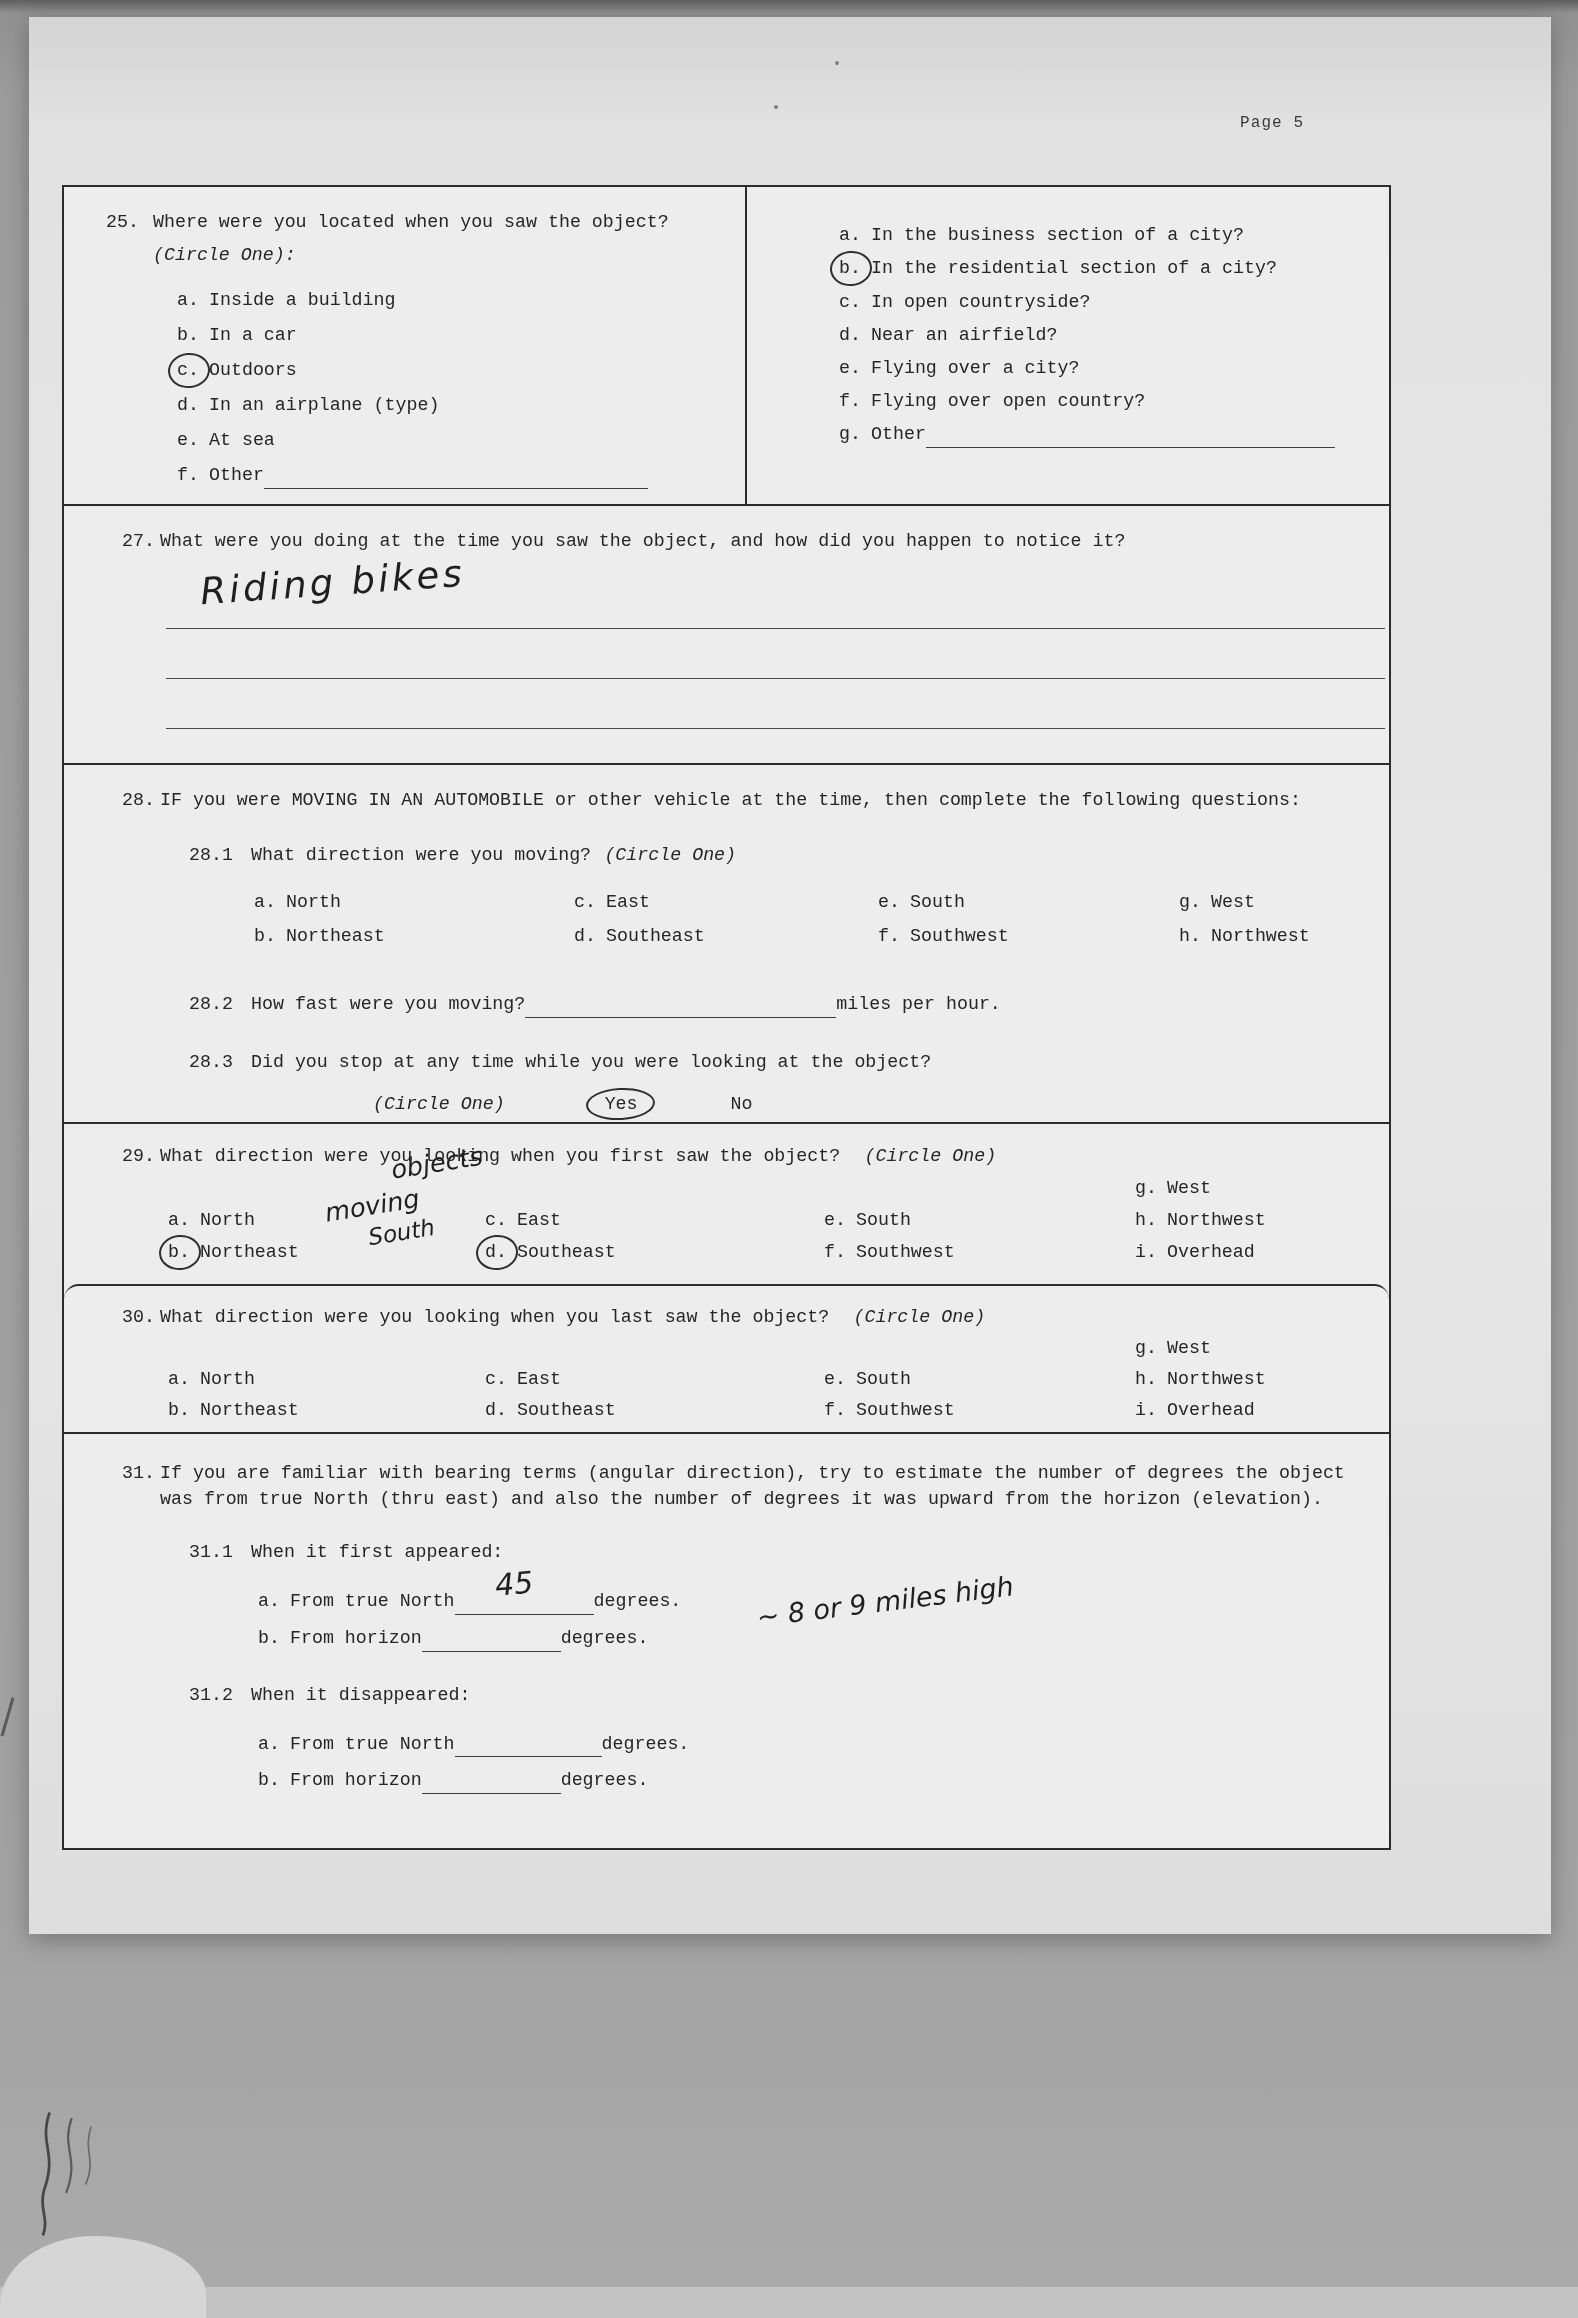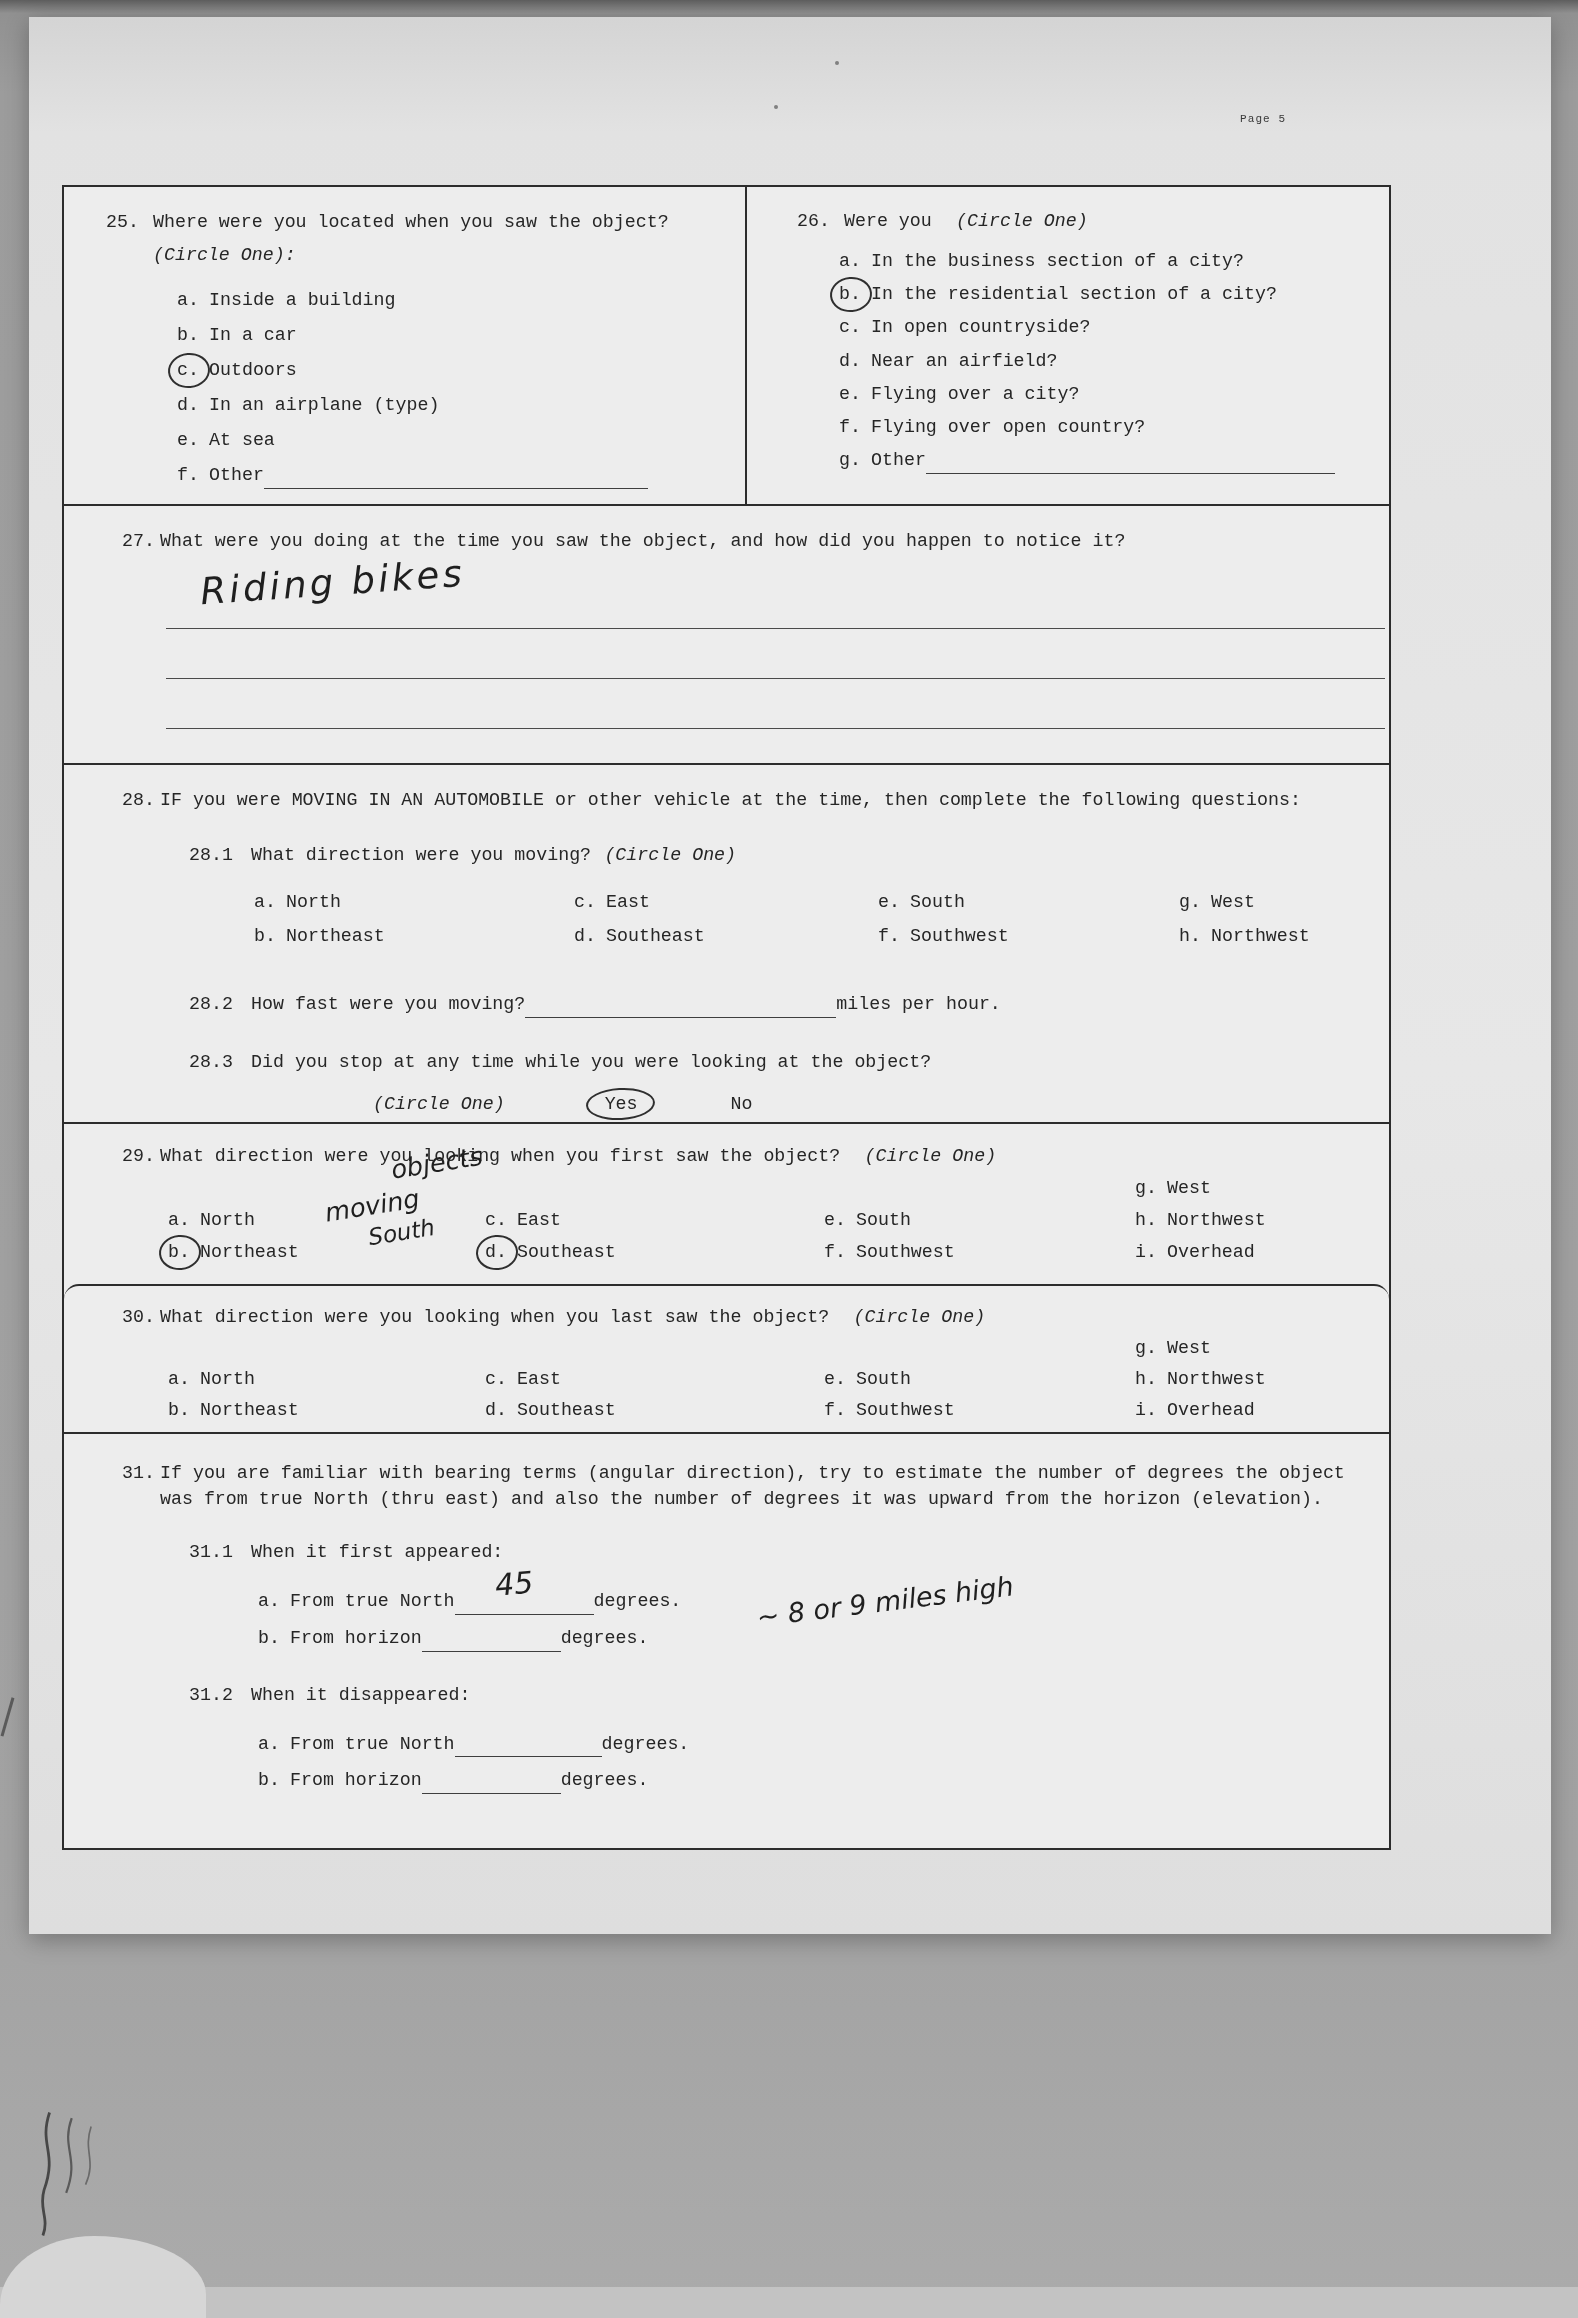--- a/index.html
+++ b/index.html
@@ -14,21 +14,21 @@
   .scan-top { position:absolute; top:0; left:0; right:0; height:13.3px;
     background:linear-gradient(180deg,#5e5e5e,#909090); }
   .bottom-strip { position:absolute; left:0; right:0; bottom:0; height:32px; background:#c3c3c3; }
   .torn { position:absolute; left:0; bottom:0; width:206px; height:83px; background:#d6d6d6;
     border-radius:55% 65% 0 0 / 100% 85% 0 0; }
   .paper {
     position:absolute; left:29px; top:16.7px; width:1522px; height:1917px;
     background:linear-gradient(180deg,#d4d4d4 0%,#e2e2e2 6%,#e7e7e7 55%,#dedede 100%);
     box-shadow:0 5.6px 22px rgba(0,0,0,.28);
   }
-  .page-label { position:absolute; left:1211px; top:95px; font-size:11px; letter-spacing:1.1px; color:#3a3a3a; }
+  .page-label { position:absolute; left:1211px; top:95px; font-size:16px; letter-spacing:1.1px; color:#3a3a3a; }
   .dot { position:absolute; width:3.9px; height:3.9px; border-radius:50%; background:#808080; }
 
   .form-box {
     position:absolute; left:33px; top:168px; width:1329px;
     border:2.8px solid #2c2c2c; background:#ededed;
   }
   .section { position:relative; width:100%; }
   .section + .section { border-top:2.2px solid #2c2c2c; }
   .sec-a { height:317px; display:flex; }
   .sec-b { height:259px; }
@@ -134,27 +134,20 @@
           <div class="opts opts25">
             <div class="opt"><span class="letter">a.</span><span>Inside a building</span></div>
             <div class="opt"><span class="letter">b.</span><span>In a car</span></div>
             <div class="opt"><span class="letter circled">c.</span><span>Outdoors</span></div>
             <div class="opt"><span class="letter">d.</span><span>In an airplane (type)</span></div>
             <div class="opt"><span class="letter">e.</span><span>At sea</span></div>
             <div class="opt"><span class="letter">f.</span><span>Other</span><span class="blank" style="width:384px"></span></div>
           </div>
         </div>
         <div class="col right">
-          <div class="qrow">
-            <span class="qnum">26.</span>
-            <span class="qtext">
-              <span>Were you</span>
-              <i class="ci inline">(Circle One)</i>
-            </span>
-          </div>
           <div class="opts opts26">
             <div class="opt"><span class="letter">a.</span><span>In the business section of a city?</span></div>
             <div class="opt"><span class="letter circled">b.</span><span>In the residential section of a city?</span></div>
             <div class="opt"><span class="letter">c.</span><span>In open countryside?</span></div>
             <div class="opt"><span class="letter">d.</span><span>Near an airfield?</span></div>
             <div class="opt"><span class="letter">e.</span><span>Flying over a city?</span></div>
             <div class="opt"><span class="letter">f.</span><span>Flying over open country?</span></div>
             <div class="opt"><span class="letter">g.</span><span>Other</span><span class="blank" style="width:409px"></span></div>
           </div>
         </div>

